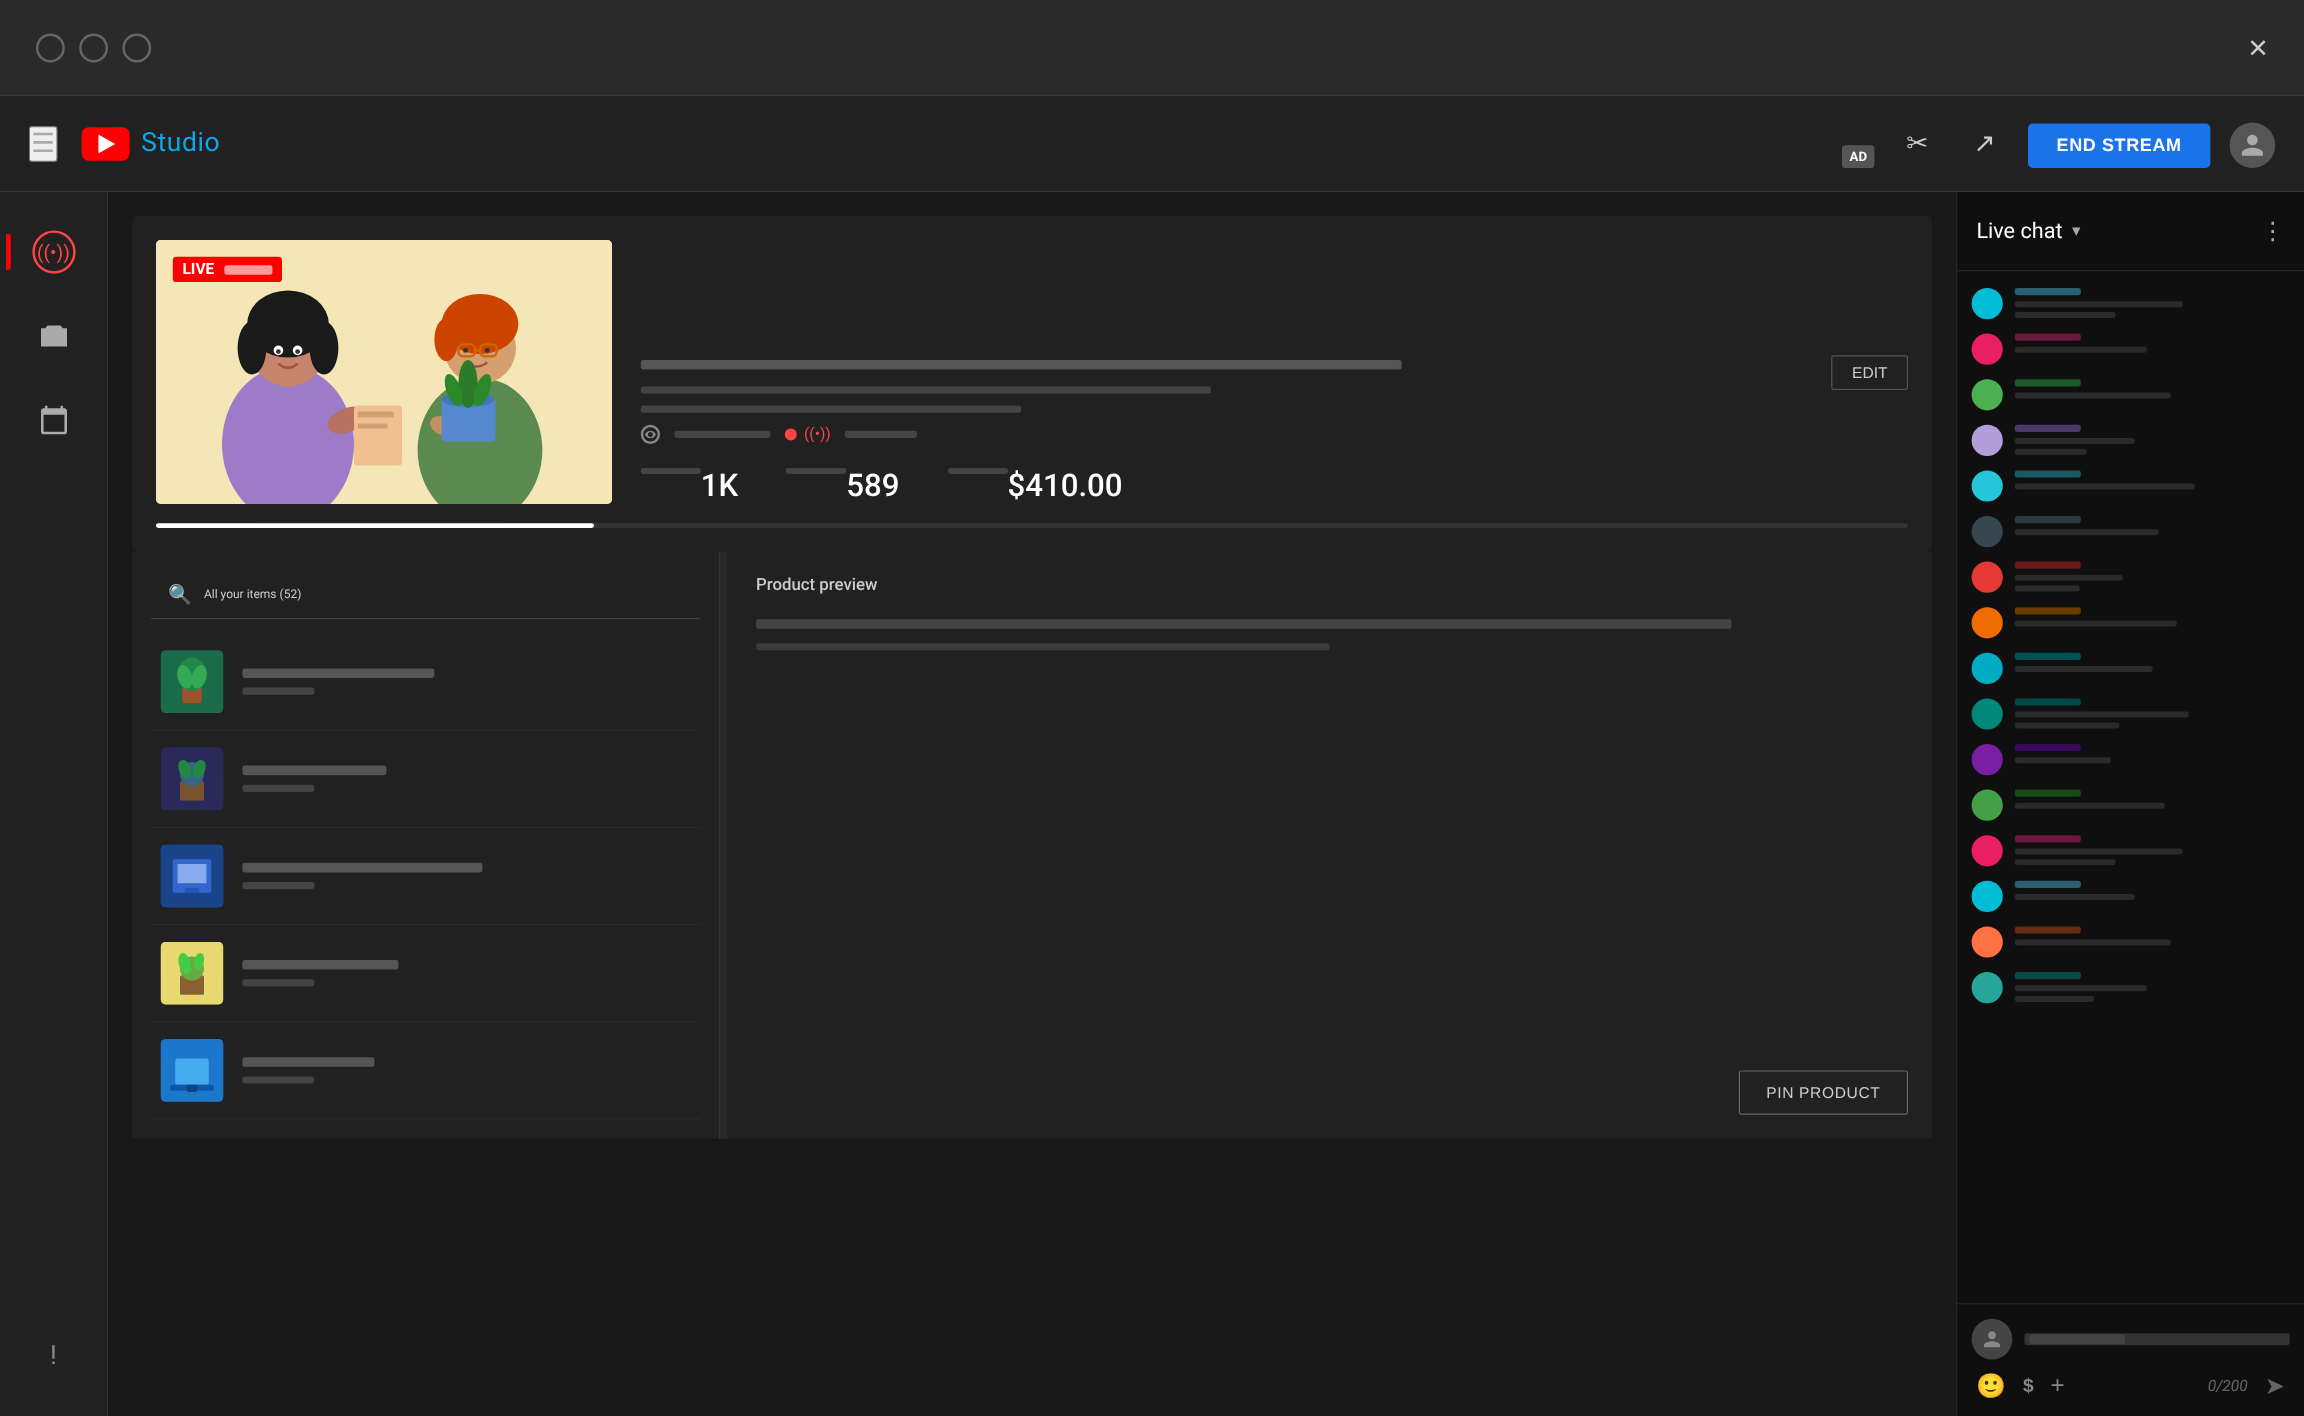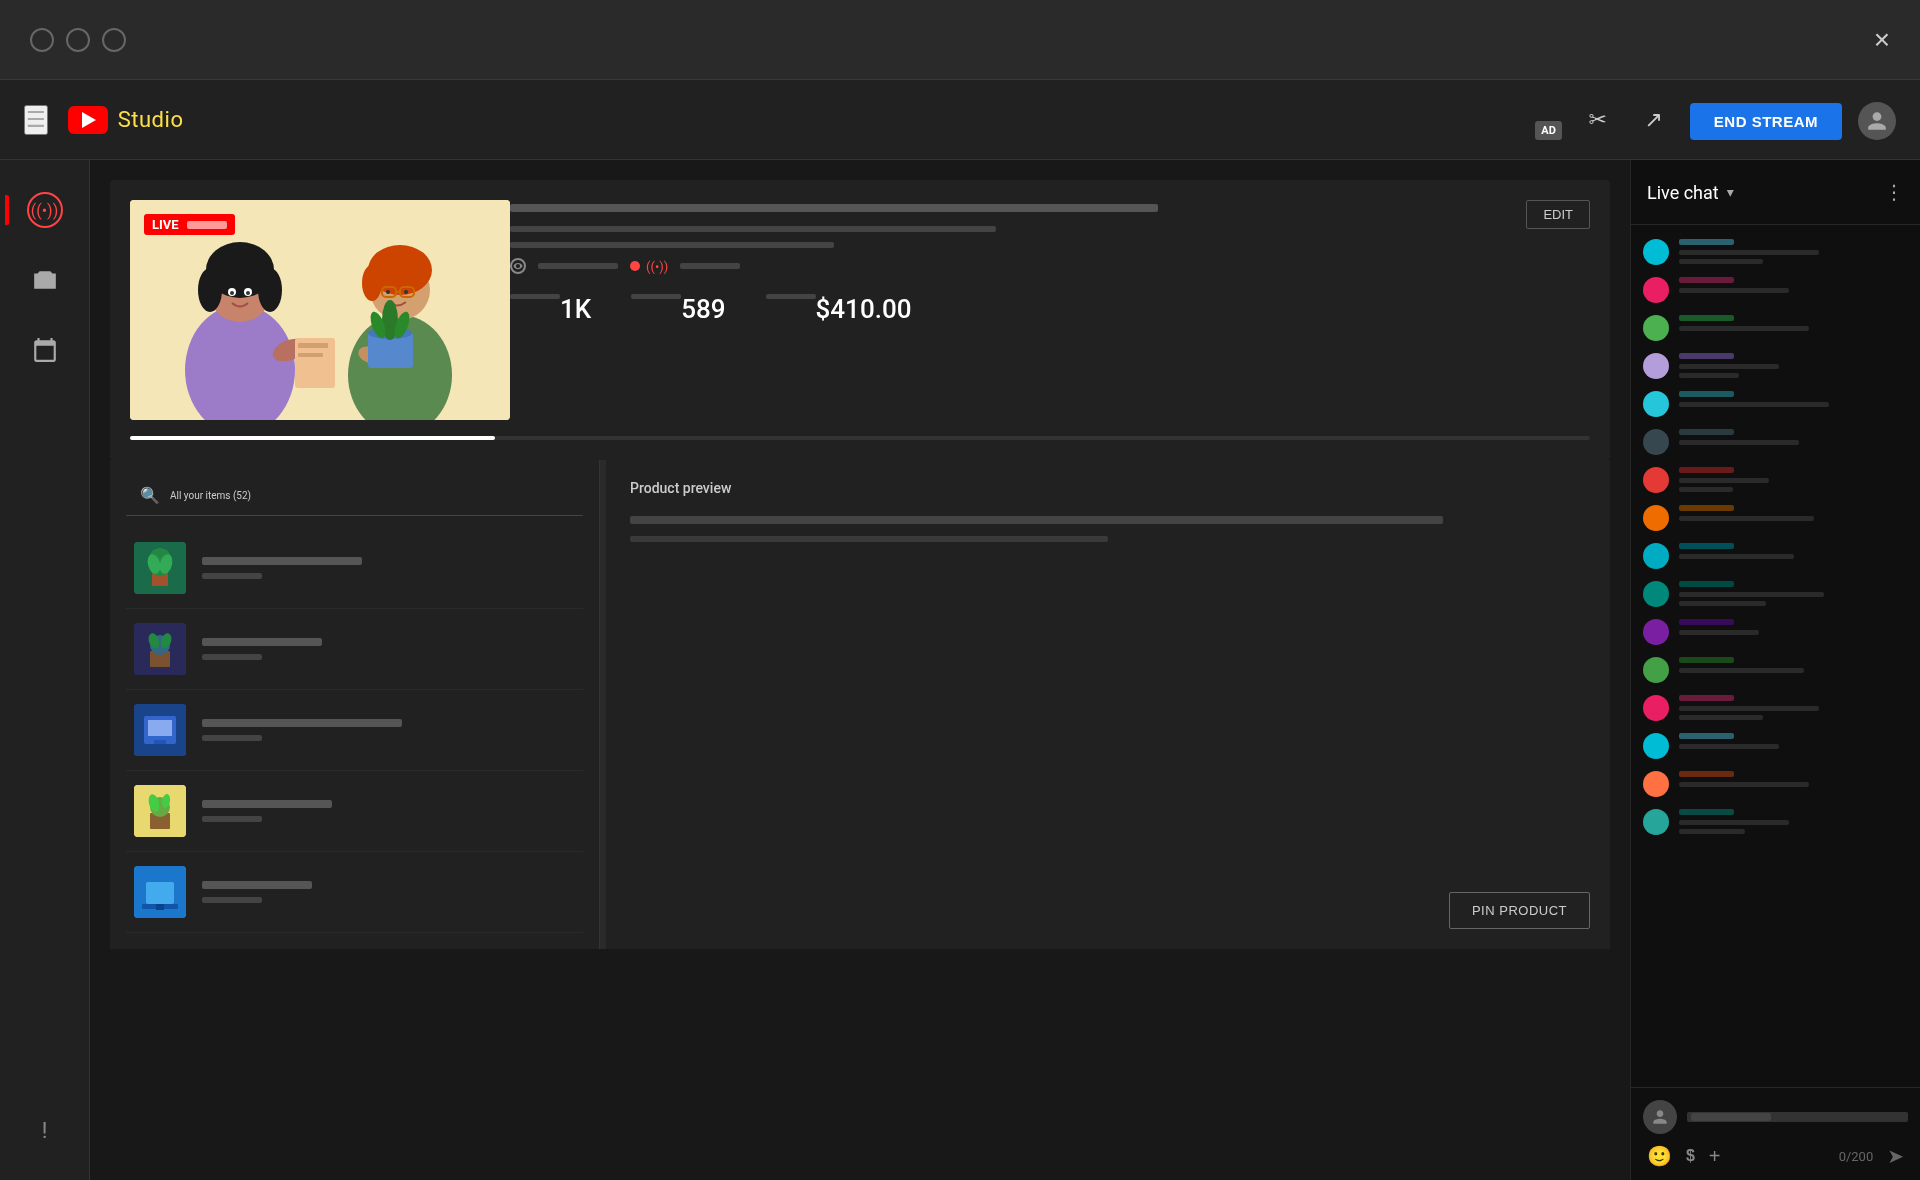--- a/index.html
+++ b/index.html
@@ -75,21 +75,21 @@
     .yt-logo::after {
       content: '';
       border-left: 14px solid white;
       border-top: 8px solid transparent;
       border-bottom: 8px solid transparent;
       margin-left: 3px;
     }
     .studio-text {
       font-size: 22px;
       font-weight: 400;
-      color: #fde047;
+      color: #0ea5e9;
       letter-spacing: 0.5px;
     }
     .top-actions {
       display: flex;
       align-items: flex-end;
       gap: 16px;
       padding-left: 32px;
     }
     .ad-badge {
       background: #555;
@@ -203,20 +203,22 @@
 
     
     .stream-preview-container {
       background: #212121;
       border-radius: 4px;
       padding: 20px;
       margin-bottom: 0;
     }
     .stream-main {
       display: flex;
+      gap: 24px;
+      align-items: flex-end;
     }
     .stream-thumbnail {
       width: 380px;
       height: 220px;
       border-radius: 4px;
       overflow: hidden;
       flex-shrink: 0;
       position: relative;
     }
     .live-badge {
@@ -610,20 +612,21 @@
       background: none;
       border: none;
       color: #888;
       font-size: 20px;
       cursor: pointer;
     }
     .chat-counter {
       margin-left: auto;
       color: #666;
       font-size: 13px;
+      font-style: italic;
     }
     .chat-send-btn {
       background: none;
       border: none;
       color: #666;
       font-size: 20px;
       cursor: pointer;
     }
 
     

